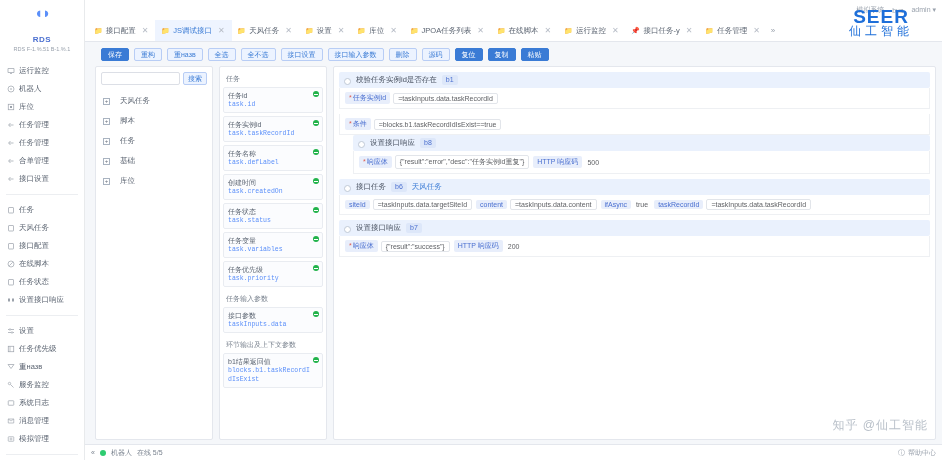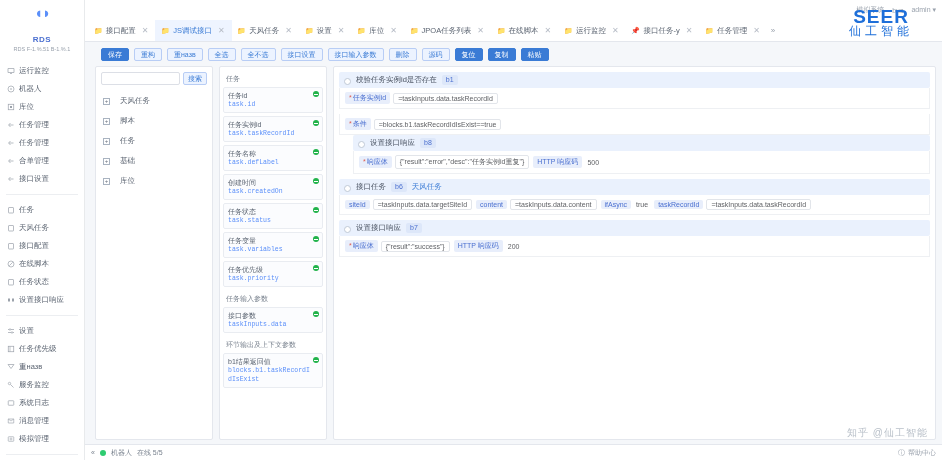--- a/index.html
+++ b/index.html
@@ -162,21 +162,21 @@
 
   
   .footer {
     height: 16px; background: #fff; border-top: 1px solid #e4e7ed;
     display: flex; align-items: center; padding: 0 6px; gap: 5px; font-size: 7px; color: #7a838f;
   }
   .dot-green { width: 6px; height: 6px; border-radius: 50%; background: #2ecc71; display:inline-block;}
   .footer-right { margin-left: auto; display: flex; align-items: center; gap: 3px; color: #9aa2ad; }
 
   .watermark {
-    position: absolute; right: 14px; bottom: 20px; font-size: 10px; color: #b9c0c9;
+    position: absolute; right: 14px; bottom: 26px; font-size: 12px; color: #b9c0c9;
     letter-spacing: 1px; pointer-events: none; z-index: 8;
   }
 </style>
 </head>
 <body>
 
 <div class="app">
 
   <aside class="sidebar">
     <div class="brand">

